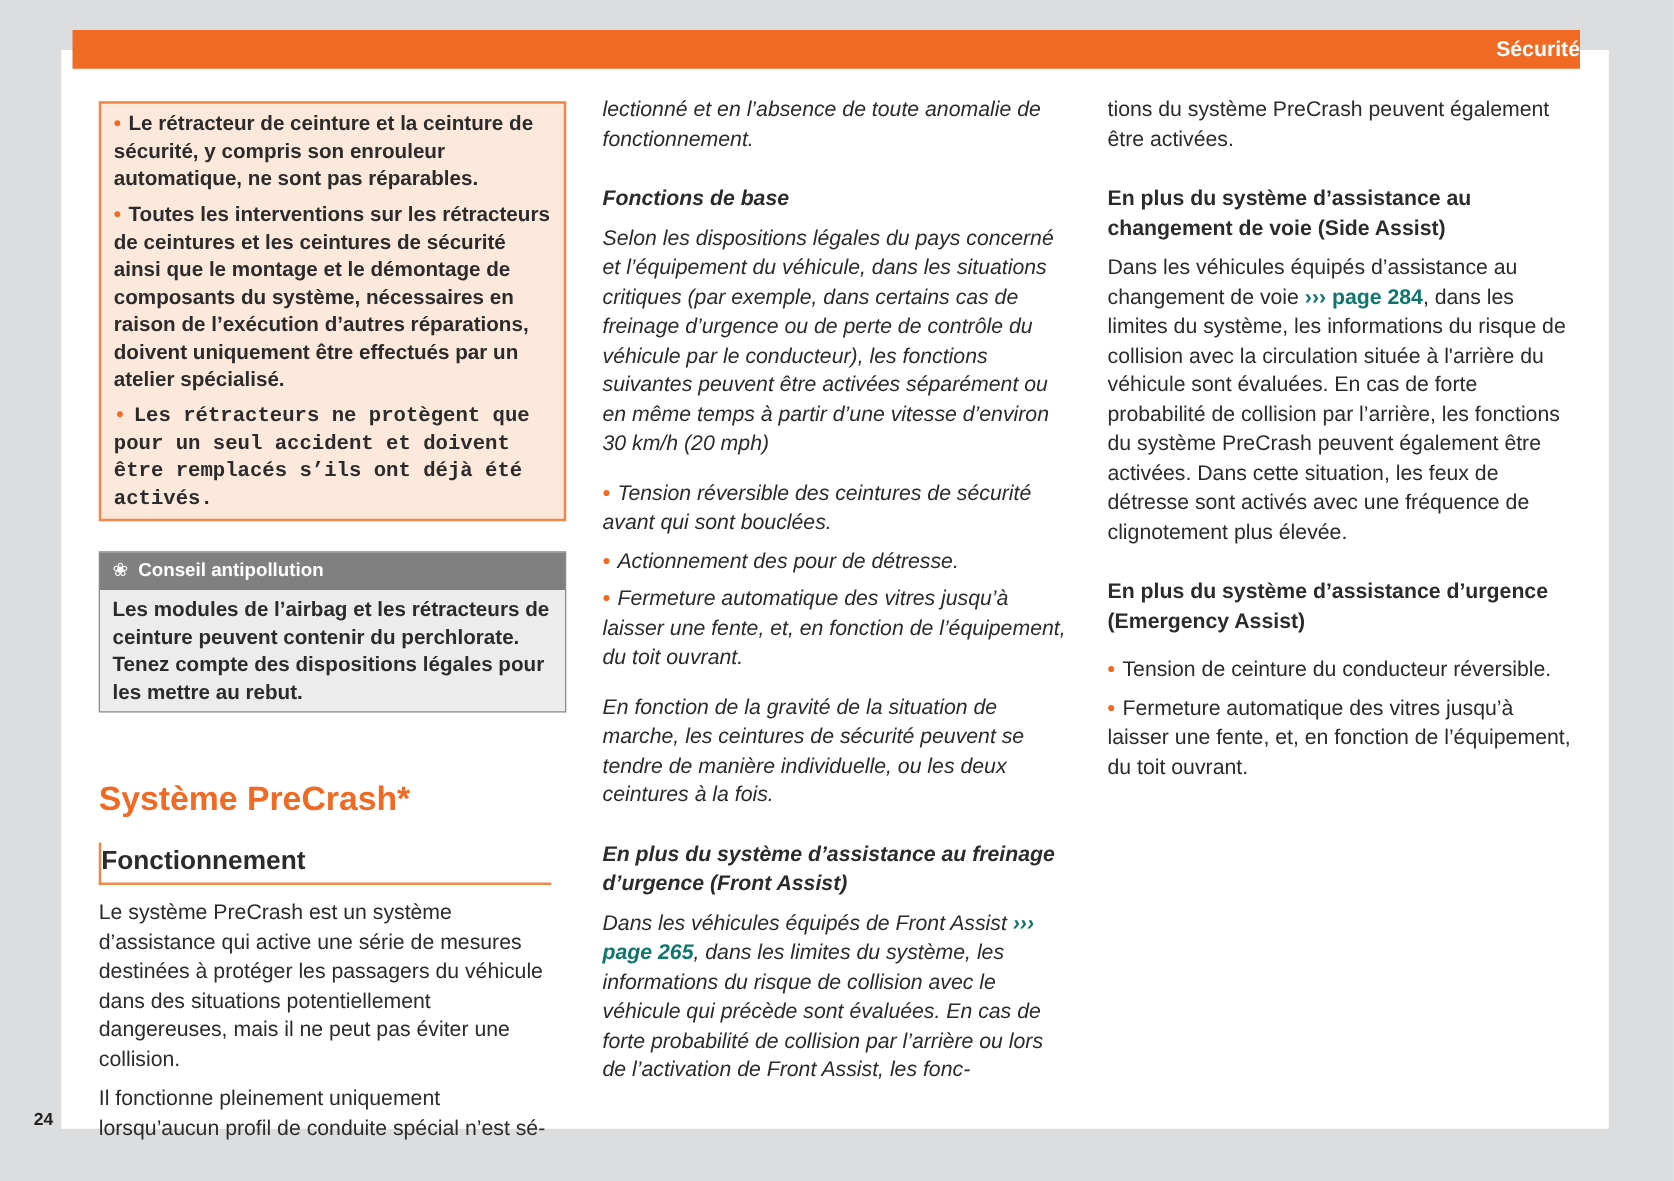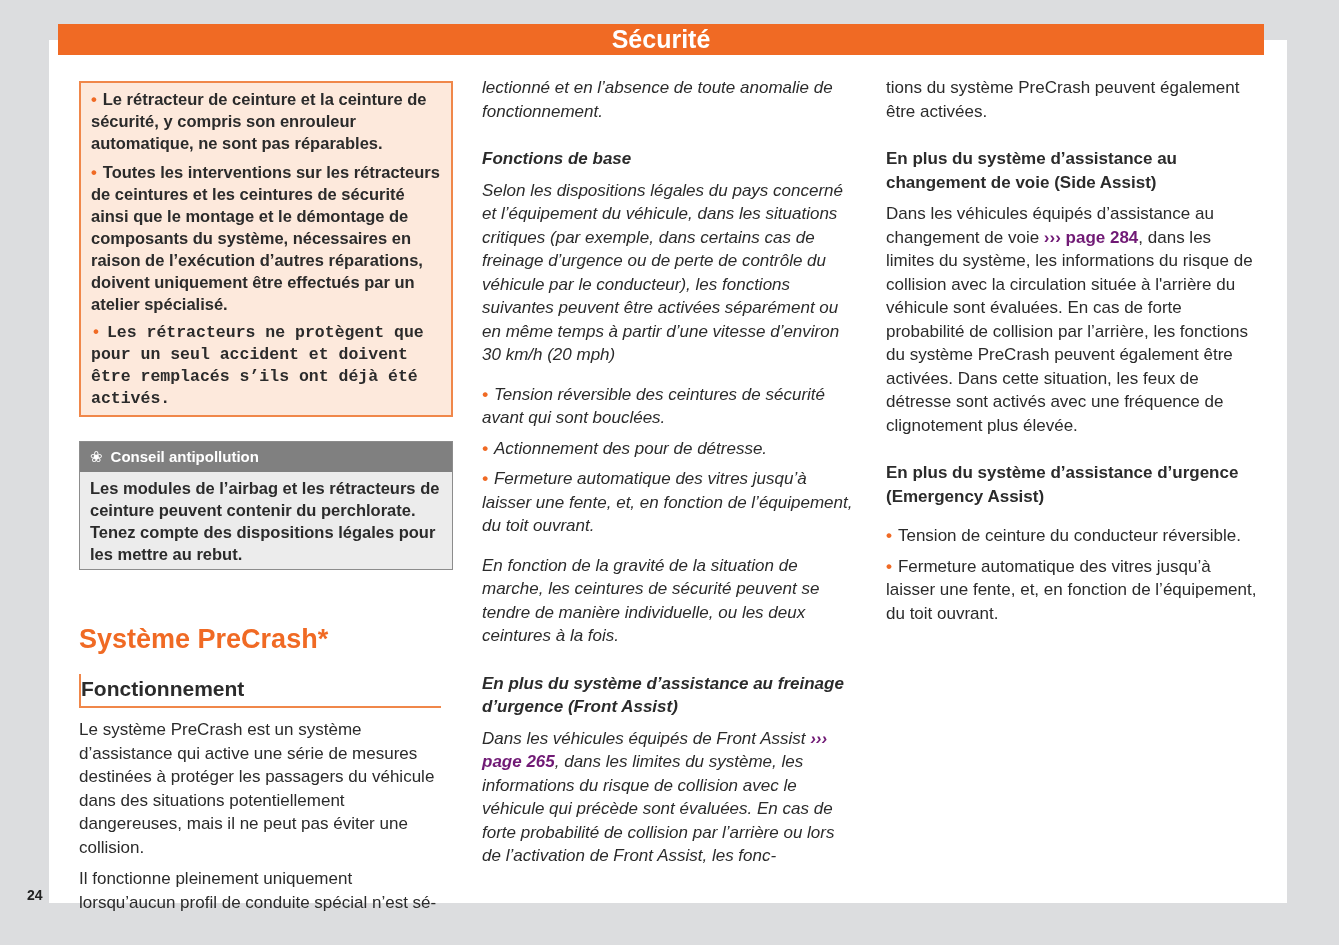--- a/index.html
+++ b/index.html
@@ -8,22 +8,22 @@
     position: relative; overflow: hidden;
     font-family: "Liberation Sans", "DejaVu Sans", sans-serif;
     color: #2b2b2b;
   }
   .page {
     position: absolute; left: 49px; top: 40px; width: 1238px; height: 863px;
     background: #ffffff;
   }
   .header-bar {
     position: absolute; left: 58px; top: 24px; width: 1206px; height: 31px;
-    background: #f06a24; color: #fff; text-align: center;
-    font-size: 25px; font-weight: bold; line-height: 31px;
+    background: #f06a24; color: #fff; text-align: right;
+    font-size: 17px; font-weight: bold; line-height: 31px;
   }
   .page-number {
     position: absolute; left: 27px; top: 887px; font-size: 14px; font-weight: bold; color: #222;
   }
   .col { position: absolute; top: 76px; width: 372px; font-size: 17px; line-height: 23.5px; }
   .col1 { left: 79px; top: 81px; }
   .col2 { left: 482px; font-style: italic; }
   .col3 { left: 886px; }
   p { margin: 0; }
   .warn-box {
@@ -52,21 +52,21 @@
     padding-left: 0; font-weight: bold; font-size: 21px; height: 32px; line-height: 30px;
     width: 360px;
   }
   .para { margin-top: 8px; }
   .para + .para { margin-top: 8px; }
   .sub { font-weight: bold; margin-top: 24px; }
   .sub + .para { margin-top: 8px; }
   .list { margin-top: 16px; }
   .list .li { margin-bottom: 7px; }
   .after-list { margin-top: 16px; }
-  .ref { font-weight: bold; color: #701a75; }
+  .ref { font-weight: bold; color: #0f766e; }
 </style>
 </head>
 <body>
 
 <div class="page"></div>
 <div class="header-bar">
   <span>Sécurité</span>
 </div>
 <div class="page-number">24</div>
 

